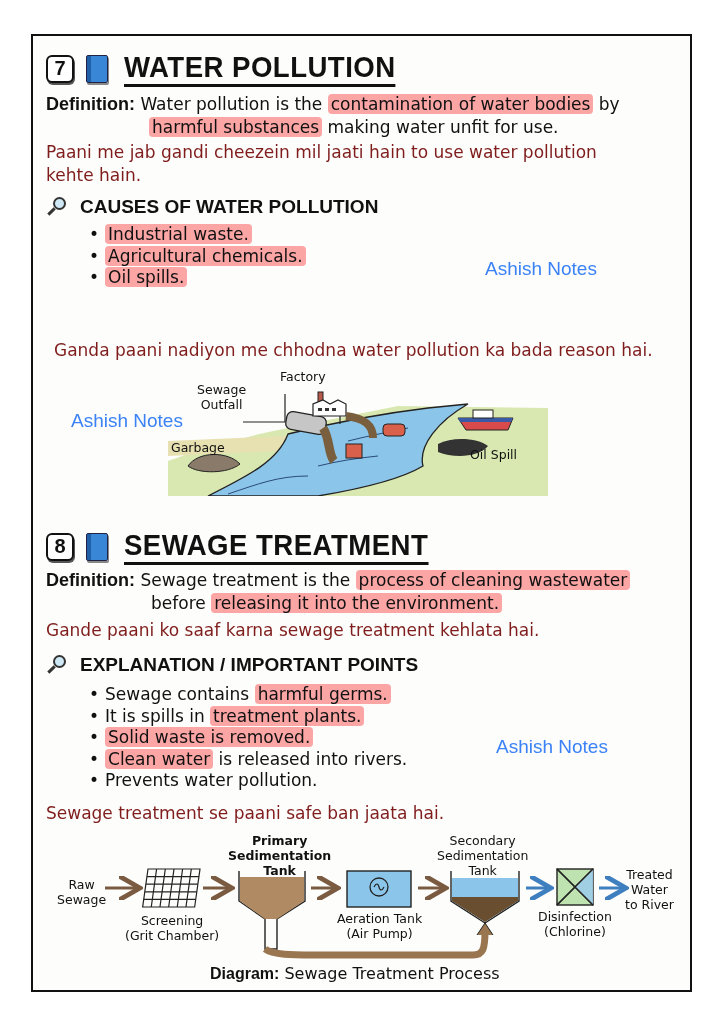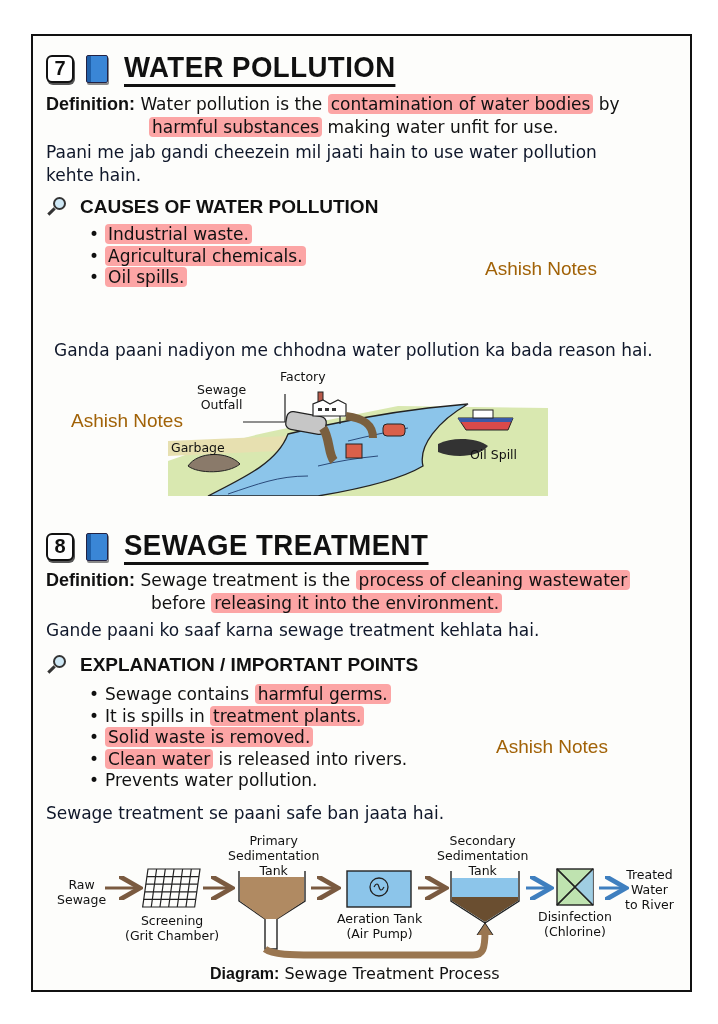--- a/index.html
+++ b/index.html
@@ -26,32 +26,32 @@
   }
   .sec-title {
     margin-left: 16px; font-family: "Liberation Sans", sans-serif; font-weight: 700;
     font-size: 30px; letter-spacing: 0.5px; border-bottom: 3px solid #111; line-height: 34px;
     transform: scaleX(0.92); transform-origin: left;
   }
 
   .line { position: absolute; font-size: 17px; line-height: 22px; white-space: nowrap; }
   .def-label { font-weight: 700; font-family: Liberation Sans, sans-serif; font-size: 18px; }
   .hl { background: #fca5a5; border-radius: 4px; padding: 0 3px; }
-  .hing { color: #0f172a; }
+  .hing { color: #7f1d1d; }
 
   .sub-head { position: absolute; display: flex; align-items: center; font-family: "Liberation Sans", sans-serif; font-weight: 700; font-size: 19px; }
   .mag-icon { width: 22px; height: 22px; position: relative; margin-right: 12px; }
   .mag-icon .lens { position: absolute; left: 7px; top: 1px; width: 13px; height: 13px; border: 2px solid #333; border-radius: 50%; background: #cfe8f5; }
   .mag-icon .handle { position: absolute; left: 1px; top: 14px; width: 9px; height: 3px; background: #333; transform: rotate(-45deg); }
 
   .bullets { position: absolute; list-style: none; }
   .bullets li { font-size: 17px; line-height: 21.6px; white-space: nowrap; }
   .bullets li::before { content: "•"; margin-right: 6px; }
 
-  .watermark { position: absolute; color: #a16207; font-family: "Liberation Sans", sans-serif; font-size: 19px; }
+  .watermark { position: absolute; color: #3b82f6; font-family: "Liberation Sans", sans-serif; font-size: 19px; }
 
   .caption { position: absolute; font-size: 16px; white-space: nowrap; }
   .caption b { font-family: "Liberation Sans", sans-serif; }
 
   .lbl { position: absolute; font-size: 12.5px; line-height: 15px; text-align: center; white-space: nowrap; }
 </style>
 </head>
 <body>
 
 <div class="page">
@@ -220,21 +220,21 @@
   </svg>
 
   <div class="lbl" style="left:24px; top:841px;">
     <div>Raw</div>
     <div>Sewage</div>
   </div>
   <div class="lbl" style="left:92px; top:877px;">
     <div>Screening</div>
     <div>(Grit Chamber)</div>
   </div>
-  <div class="lbl" style="left:195px; top:797px;">
+  <div class="lbl" style="left:195px; top:797px;font-weight:bold;">
     <div>Primary</div>
     <div>Sedimentation</div>
     <div>Tank</div>
   </div>
   <div class="lbl" style="left:304px; top:875px;">
     <div>Aeration Tank</div>
     <div>(Air Pump)</div>
   </div>
   <div class="lbl" style="left:404px; top:797px;">
     <div>Secondary</div>

